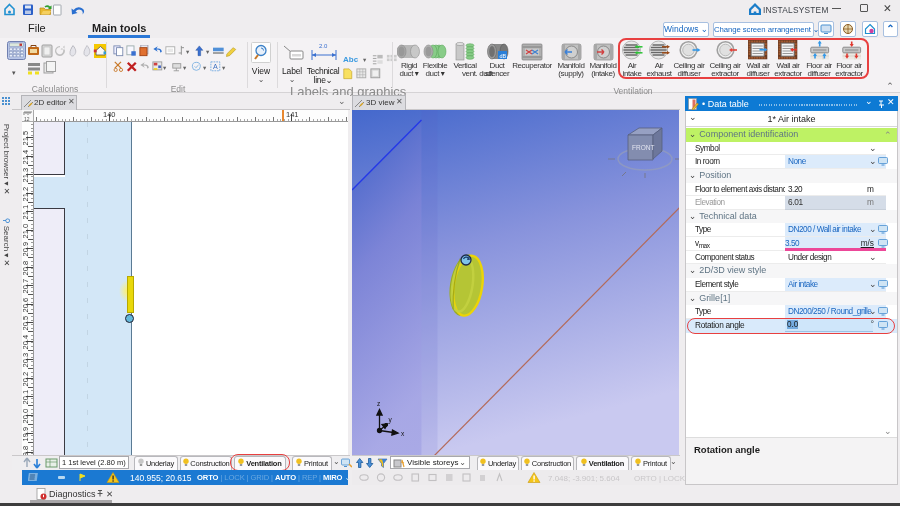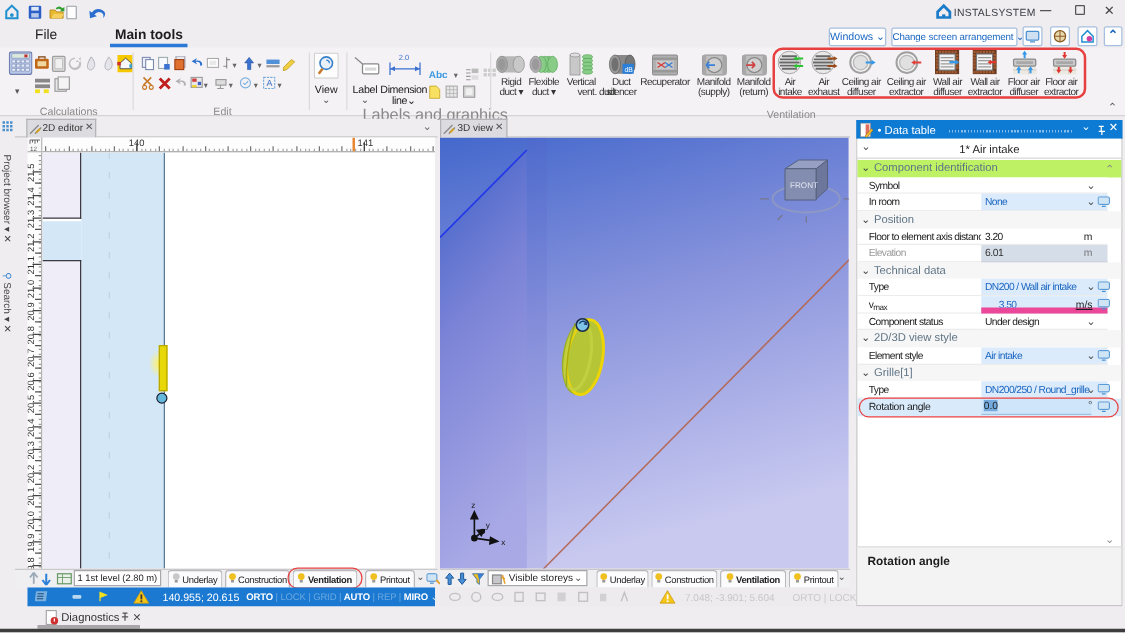--- a/index.html
+++ b/index.html
@@ -178,21 +178,21 @@
 <rect x="8" y="7" width="13" height="8" rx="1" fill="#fff" stroke="#888"></rect>
 <rect x="10" y="10" width="9" height="2.5" fill="#d8d8d8"></rect>
 </svg>
 <div style="left:276px;top:66px;width:32px;height:9px;font-size:8.5px;letter-spacing:-0.2px;color:#222;text-align:center;">Label</div>
 <div style="left:276px;top:75px;width:32px;height:8px;font-size:8px;color:#555;text-align:center;">⌄</div>
 <svg style="left:310px;top:42px" width="28" height="20" viewBox="0 0 28 20">
 <text x="9" y="6" font-size="6" fill="#3a70d0" font-family="Liberation Sans">2.0</text>
 <path d="M2 8 v10 M26 8 v10 M2 13 h24" stroke="#3a70d0"></path>
 <path d="M2 13 l4 -2 v4 z M26 13 l-4 -2 v4 z" fill="#3a70d0"></path>
 </svg>
-<div style="left:304px;top:66px;width:38px;height:9px;font-size:8.5px;letter-spacing:-0.3px;color:#222;text-align:center;">Dimension</div>
+<div style="left:304px;top:66px;width:38px;height:9px;font-size:8.5px;letter-spacing:-0.3px;color:#222;text-align:center;">Technical</div>
 <div style="left:304px;top:75px;width:38px;height:9px;font-size:8.5px;letter-spacing:-0.3px;color:#222;text-align:center;">line⌄</div>
 <div style="left:343px;top:55px;width:22px;height:10px;font-size:8px;color:#3a9ae0;font-weight:bold;">Abc</div>
 <div style="left:363px;top:56px;width:8px;height:8px;font-size:6.5px;color:#666;">▾</div>
 <svg style="left:372px;top:54px" width="12" height="12" viewBox="0 0 13.5 13.5">
     <path d="M1 2 h4 M1 5 h4 M1 8 h4 M1 11 h4" stroke="#999"></path>
     <rect x="6" y="1" width="6" height="4" fill="#bbb"></rect>
     <rect x="6" y="7" width="6" height="4" fill="#ddd"></rect>
   </svg>
 <svg style="left:386px;top:54px" width="12" height="12" viewBox="0 0 13.5 13.5">
     <g fill="#ccc">
@@ -283,21 +283,21 @@
 <svg style="left:592px;top:42px" width="23" height="20" viewBox="0 0 23 20">
 <rect x="2" y="2" width="19" height="16" rx="2" fill="#c0c0c0" stroke="#888" stroke-width="0.7"></rect>
 <rect x="2" y="2" width="3" height="16" fill="#a8a8a8"></rect>
     <rect x="18" y="2" width="3" height="16" fill="#a8a8a8"></rect>
 <circle cx="11.5" cy="10" r="6" fill="#d0d0d0" stroke="#888"></circle>
 <g stroke="#d04040" stroke-width="1.4" fill="none">
       <path d="M5 10 h7 M12 10 l-2.5 -2.5 M12 10 l-2.5 2.5"></path>
     </g>
 </svg>
 <div style="left:580px;top:61.5px;width:46px;height:9px;font-size:8px;letter-spacing:-0.4px;color:#333;text-align:center;line-height:8.5px;">Manifold</div>
-<div style="left:580px;top:70px;width:46px;height:9px;font-size:8px;letter-spacing:-0.4px;color:#333;text-align:center;line-height:8.5px;">(return)</div>
+<div style="left:580px;top:70px;width:46px;height:9px;font-size:8px;letter-spacing:-0.4px;color:#333;text-align:center;line-height:8.5px;">(intake)</div>
 <div style="left:618px;top:37.5px;width:251px;height:41px;border:2px solid #e84040;border-radius:8px;"></div>
 <svg style="left:622px;top:40px" width="22" height="20" viewBox="0 0 22 20">
 <circle cx="9.5" cy="10" r="9" fill="#e8e8e8" stroke="#a8a8a8" stroke-width="0.8"></circle>
 <g stroke="#686868" stroke-width="1.5">
 <path d="M3.5 5 h12 M2 7.5 h15 M1.4 10 h16.2 M2 12.5 h15 M3.5 15 h12"></path>
     </g>
 <g stroke="#2cc435" stroke-width="1.5" fill="#2cc435">
       <path d="M20.5 6.8 h-6"></path>
       <path d="M12.5 6.8 l3 -1.8 v3.6 z" stroke="none"></path>
       <path d="M20.5 12.8 h-6"></path>
@@ -919,21 +919,21 @@
 <div style="left:686px;top:223.48000000000002px;width:99px;height:13.64px;font-size:8.2px;letter-spacing:-0.45px;color:#1d1d1d;line-height:13.6px;padding-left:9px;background:#fff;border-bottom:1px solid #ececec;overflow:hidden;">Type</div>
 <div style="left:785px;top:223.48000000000002px;width:101px;height:13.64px;font-size:8.2px;letter-spacing:-0.45px;color:#1a66c0;line-height:13.6px;padding-left:3px;background:#dcebfb;border-bottom:1px solid #ececec;overflow:hidden;">DN200 / Wall air intake</div>
 <div style="left:869px;top:223.48000000000002px;width:11px;height:13.64px;font-size:9px;color:#444;line-height:12px;">⌄</div>
 <div style="left:878px;top:225.48000000000002px;width:12px;height:11px;">
     <svg width="10" height="9" viewBox="0 0 10 9" style="position:static;vertical-align:-1px">
       <rect x="0.5" y="0.5" width="9" height="6" rx="1" fill="#cfe4f4" stroke="#4a90d0" stroke-width="0.8"></rect>
       <path d="M3.5 8 h3" stroke="#4a90d0"></path>
     </svg>
   </div>
 <div style="left:686px;top:237.12px;width:99px;height:13.64px;font-size:8.2px;letter-spacing:-0.45px;color:#1d1d1d;line-height:13.6px;padding-left:9px;background:#fff;border-bottom:1px solid #ececec;overflow:hidden;">v<span style="font-size:6.5px;vertical-align:-2px">max</span></div>
-<div style="left:785px;top:237.12px;width:101px;height:13.64px;font-size:8.2px;letter-spacing:-0.45px;color:#1a66c0;line-height:13.6px;padding-left:14px;background:#dcebfb;border-bottom:5px solid #ec4899;overflow:hidden;">3.50</div>
+<div style="left:785px;top:237.12px;width:101px;height:13.64px;font-size:8.2px;letter-spacing:-0.45px;color:#1a66c0;line-height:13.6px;padding-left:0;background:#dcebfb;border-bottom:3px solid #ec4899;overflow:hidden;">3.50</div>
 <div style="left:845px;top:237.12px;width:29px;height:13.64px;font-size:8.3px;line-height:13.6px;text-align:right;color:#1d1d1d;text-decoration:underline;">m/s</div>
 <div style="left:878px;top:239.12px;width:12px;height:11px;">
     <svg width="10" height="9" viewBox="0 0 10 9" style="position:static;vertical-align:-1px">
       <rect x="0.5" y="0.5" width="9" height="6" rx="1" fill="#cfe4f4" stroke="#4a90d0" stroke-width="0.8"></rect>
       <path d="M3.5 8 h3" stroke="#4a90d0"></path>
     </svg>
   </div>
 <div style="left:686px;top:250.76px;width:99px;height:13.64px;font-size:8.2px;letter-spacing:-0.45px;color:#1d1d1d;line-height:13.6px;padding-left:9px;background:#fff;border-bottom:1px solid #ececec;overflow:hidden;">Component status</div>
 <div style="left:785px;top:250.76px;width:101px;height:13.64px;font-size:8.2px;letter-spacing:-0.45px;color:#1d1d1d;line-height:13.6px;padding-left:3px;background:#fff;border-bottom:1px solid #ececec;overflow:hidden;">Under design</div>
 <div style="left:869px;top:250.76px;width:11px;height:13.64px;font-size:9px;color:#444;line-height:12px;">⌄</div>

